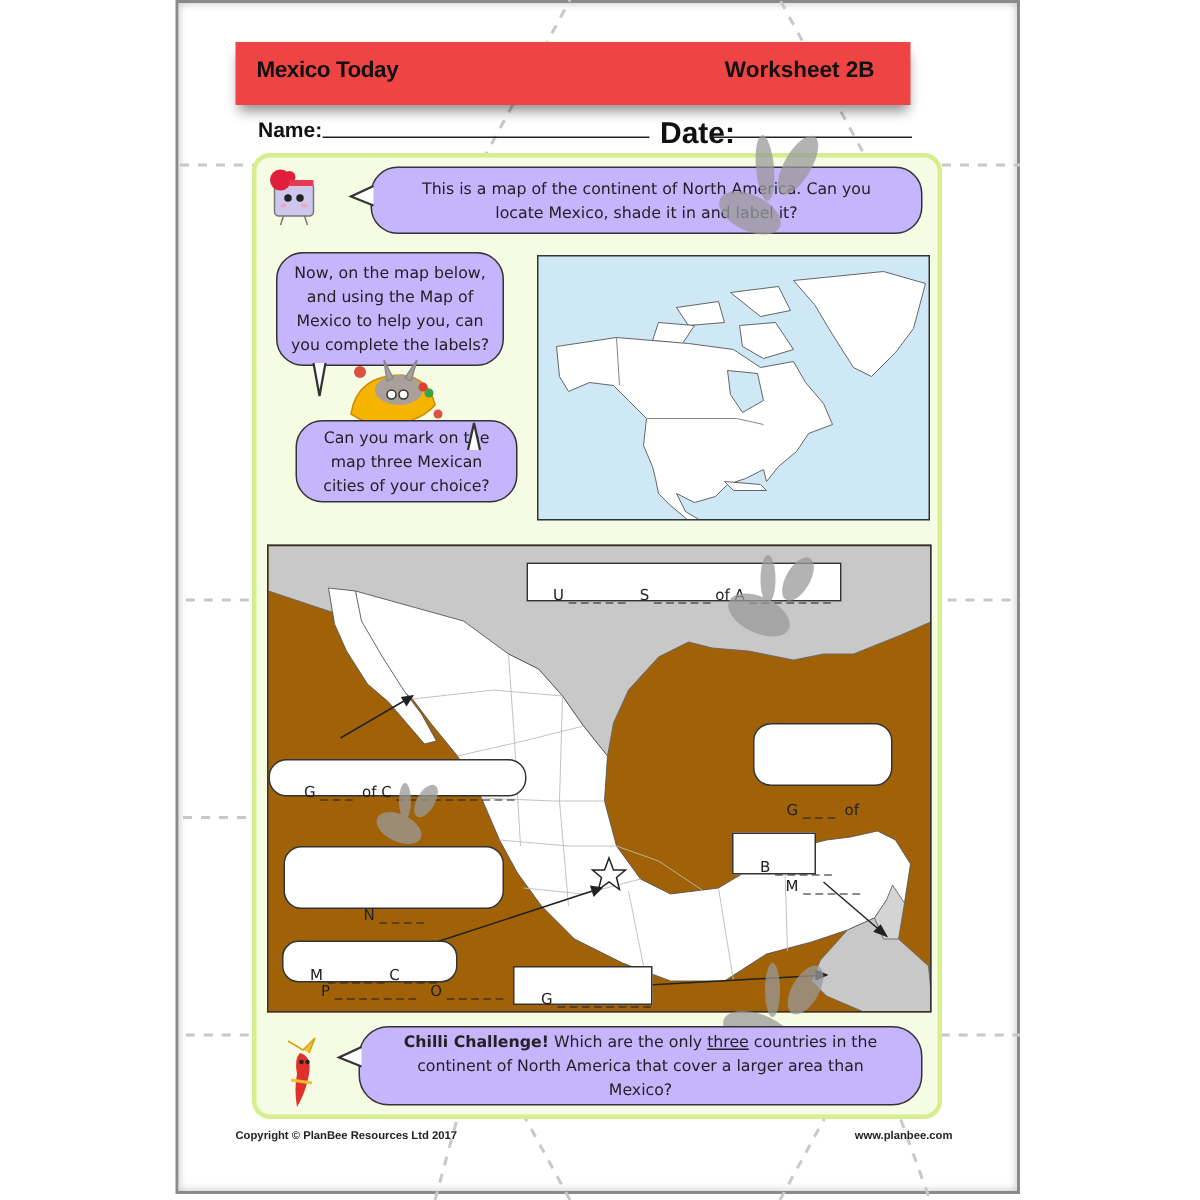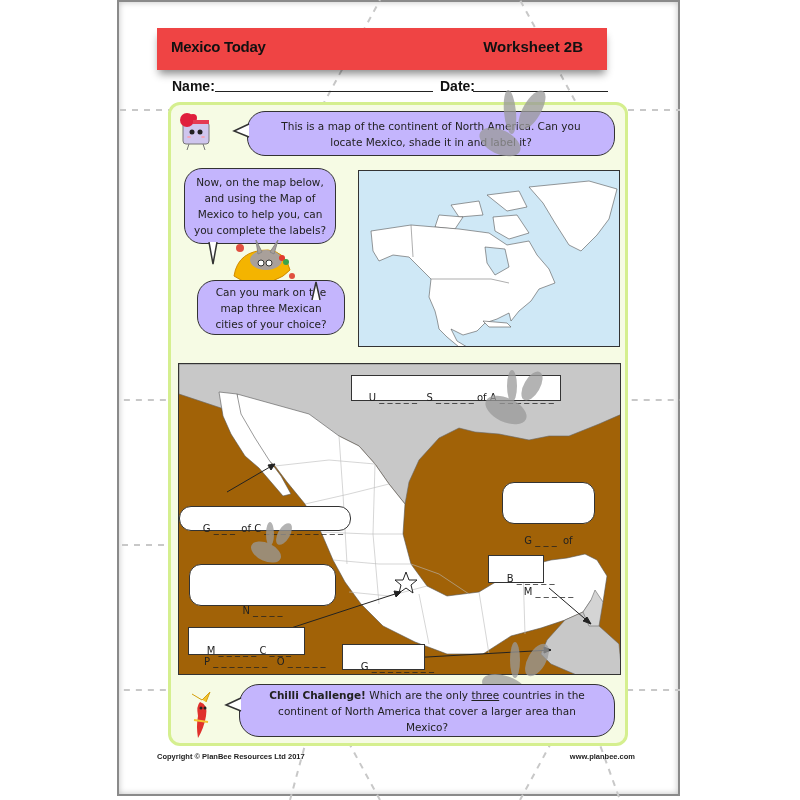--- a/index.html
+++ b/index.html
@@ -4,21 +4,21 @@
 <style>
   html, body { margin:0; padding:0; }
   body { width:800px; height:800px; background:#ffffff; position:relative; overflow:hidden; font-family:"DejaVu Sans", sans-serif; color:#222; }
   .page { position:absolute; left:117px; top:0; width:563px; height:796px; background:#fff; border:2px solid #8a8a8a; box-shadow: inset 0 0 6px rgba(0,0,0,0.25); box-sizing:border-box; }
   
   .hex-bg { position:absolute; left:0; top:0; width:800px; height:800px; pointer-events:none; }
   .header-box { position:absolute; left:157px; top:28px; width:450px; height:42px; background:#ef4444; box-shadow: 0 6px 8px -2px rgba(0,0,0,0.45); }
   .header-title { position:absolute; left:14px; top:10px; font-family:"Liberation Sans", sans-serif; font-weight:bold; font-size:15px; color:#111; letter-spacing:-0.3px; }
   .header-ws { position:absolute; right:24px; top:10px; font-family:"Liberation Sans", sans-serif; font-weight:bold; font-size:15px; color:#111; }
   .name-row { position:absolute; left:172px; top:78px; font-family:"Liberation Sans", sans-serif; font-weight:bold; font-size:14px; color:#111; }
-  .date-row { position:absolute; left:440px; top:78px; font-family:"Liberation Sans", sans-serif; font-weight:bold; font-size:14px; color:#111; }
+  .date-row { position:absolute; left:440px; top:78px; font-family:"Liberation Sans", sans-serif; font-weight:bold; font-size:20px; color:#111; }
   .line { position:absolute; height:1px; background:#222; }
   .green-panel { position:absolute; left:168px; top:102px; width:460px; height:644px; background:#f6fbe4; border:3px solid #d5ef8f; border-radius:12px; box-sizing:border-box; }
   .bubble { position:absolute; background:#c4b5fd; border:1.5px solid #333; border-radius:18px; font-size:10.5px; line-height:16px; text-align:center; color:#222; box-sizing:border-box; display:flex; align-items:center; justify-content:center; padding:2px 8px; }
   .na-map { position:absolute; left:358px; top:170px; width:262px; height:177px; background:#cfe8f6; border:1.5px solid #333; box-sizing:border-box; overflow:hidden; }
   .mx-map { position:absolute; left:178px; top:363px; width:443px; height:312px; background:#a16207; border:1.5px solid #333; box-sizing:border-box; overflow:hidden; }
   .label-box { position:absolute; background:#fff; border:1.5px solid #333; font-size:10px; color:#222; box-sizing:border-box; white-space:pre; font-family:"DejaVu Sans", sans-serif; }
   .label-round { border-radius:12px; }
   .footer-left { position:absolute; left:157px; top:752px; font-family:"Liberation Sans", sans-serif; font-weight:bold; font-size:7.5px; color:#222; }
   .footer-right { position:absolute; right:165px; top:752px; font-family:"Liberation Sans", sans-serif; font-weight:bold; font-size:7.5px; color:#222; }
   .char { position:absolute; }
@@ -175,34 +175,34 @@
 
   <div class="label-box label-round" style="left:0; top:142px; width:172px; height:25px; padding:5px 10px;">
     <span>G _ _ _  of C _ _ _ _ _ _ _ _ _ _</span>
   </div>
 
   <div class="label-box label-round" style="left:323px; top:118px; width:93px; height:42px; padding:15px 10px; text-align:center; line-height:17px;">
     <div>G _ _ _  of</div>
     <div>M _ _ _ _ _</div>
   </div>
 
-  <div class="label-box label-round" style="left:10px; top:200px; width:147px; height:42px; padding:3px 14px; text-align:center; line-height:17px;">
+  <div class="label-box label-round" style="left:10px; top:200px; width:147px; height:42px; padding:3px 24px; text-align:center; line-height:17px;">
     <div>N _ _ _ _</div>
     <div>P _ _ _ _ _ _ _   O _ _ _ _ _</div>
   </div>
 
   <div class="label-box" style="left:309px; top:191px; width:56px; height:28px; padding:6px 5px;">
     <span>B _ _ _ _ _</span>
   </div>
 
-  <div class="label-box" style="left:9px; top:263px; width:117px; height:28px; padding:6px 5px;">
+  <div class="label-box" style="left:9px; top:263px; width:117px; height:28px; padding:6px 5px;border-radius:11px;">
     <span>M _ _ _ _ _ C _ _ _</span>
   </div>
 
-  <div class="label-box" style="left:163px; top:280px; width:83px; height:26px; padding:5px 5px;">
+  <div class="label-box" style="left:163px; top:280px; width:93px; height:26px; padding:5px 5px;">
     <span>G _ _ _ _ _ _ _ _</span>
   </div>
 </div>
 
 <svg class="char" style="left:470px; top:82px;" width="90" height="80" viewBox="0 0 90 80">
   <g fill="#9a9a9a" opacity="0.75">
     <ellipse cx="30" cy="60" rx="22" ry="12" transform="rotate(25 30 60)"></ellipse>
     <ellipse cx="40" cy="30" rx="6" ry="22" transform="rotate(-5 40 30)"></ellipse>
     <ellipse cx="62" cy="28" rx="9" ry="22" transform="rotate(30 62 28)"></ellipse>
   </g>

